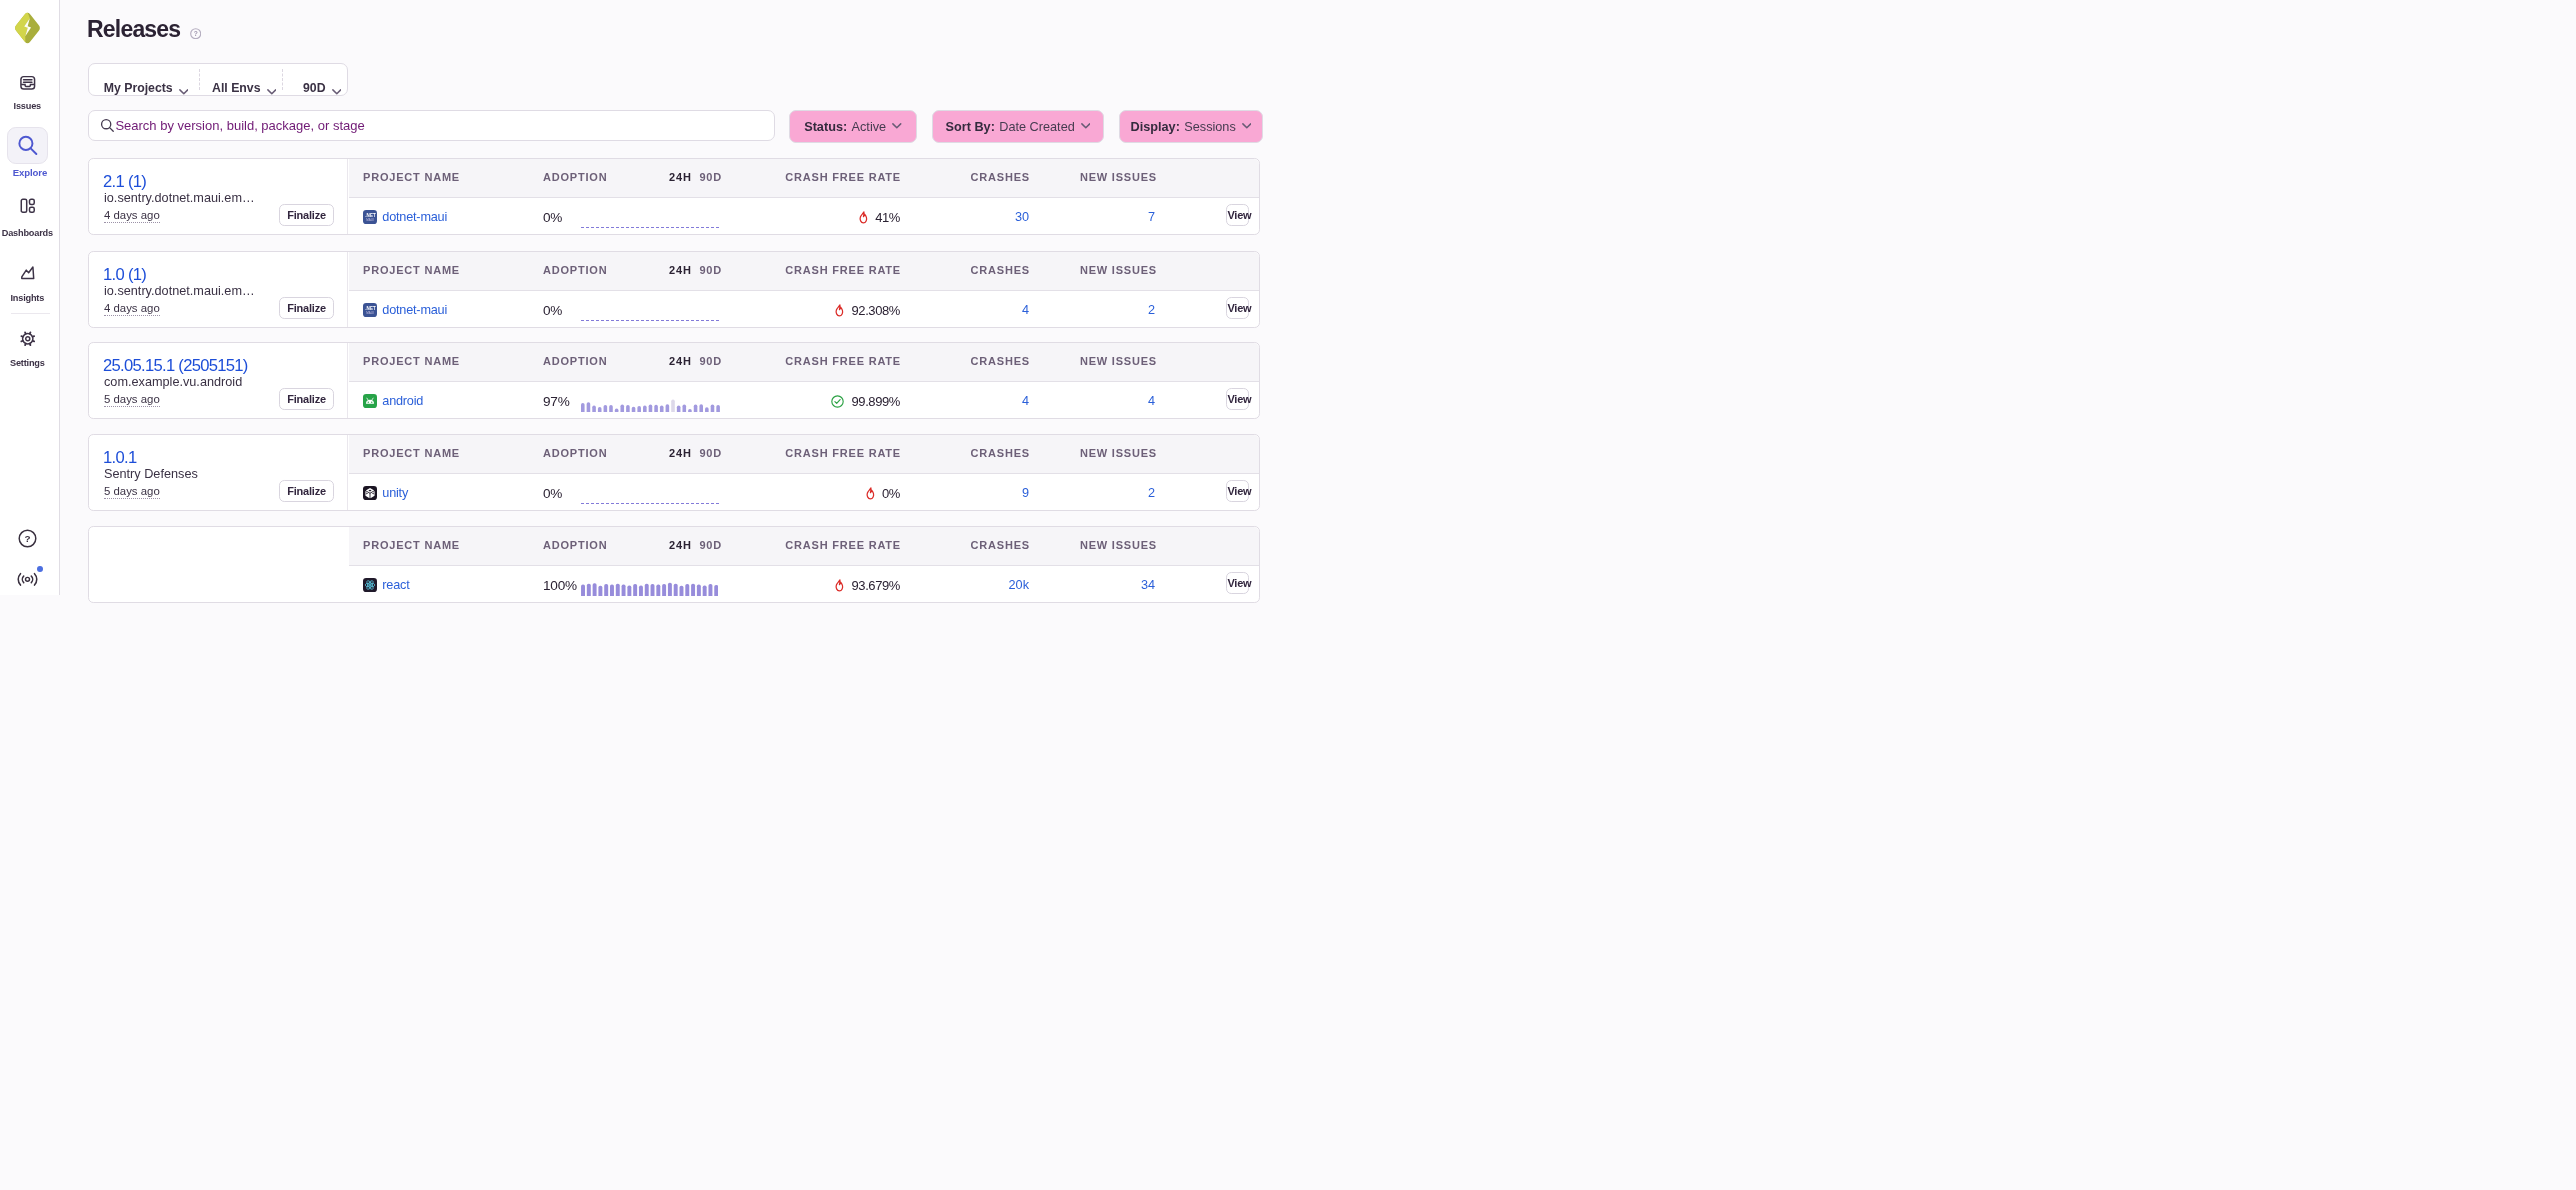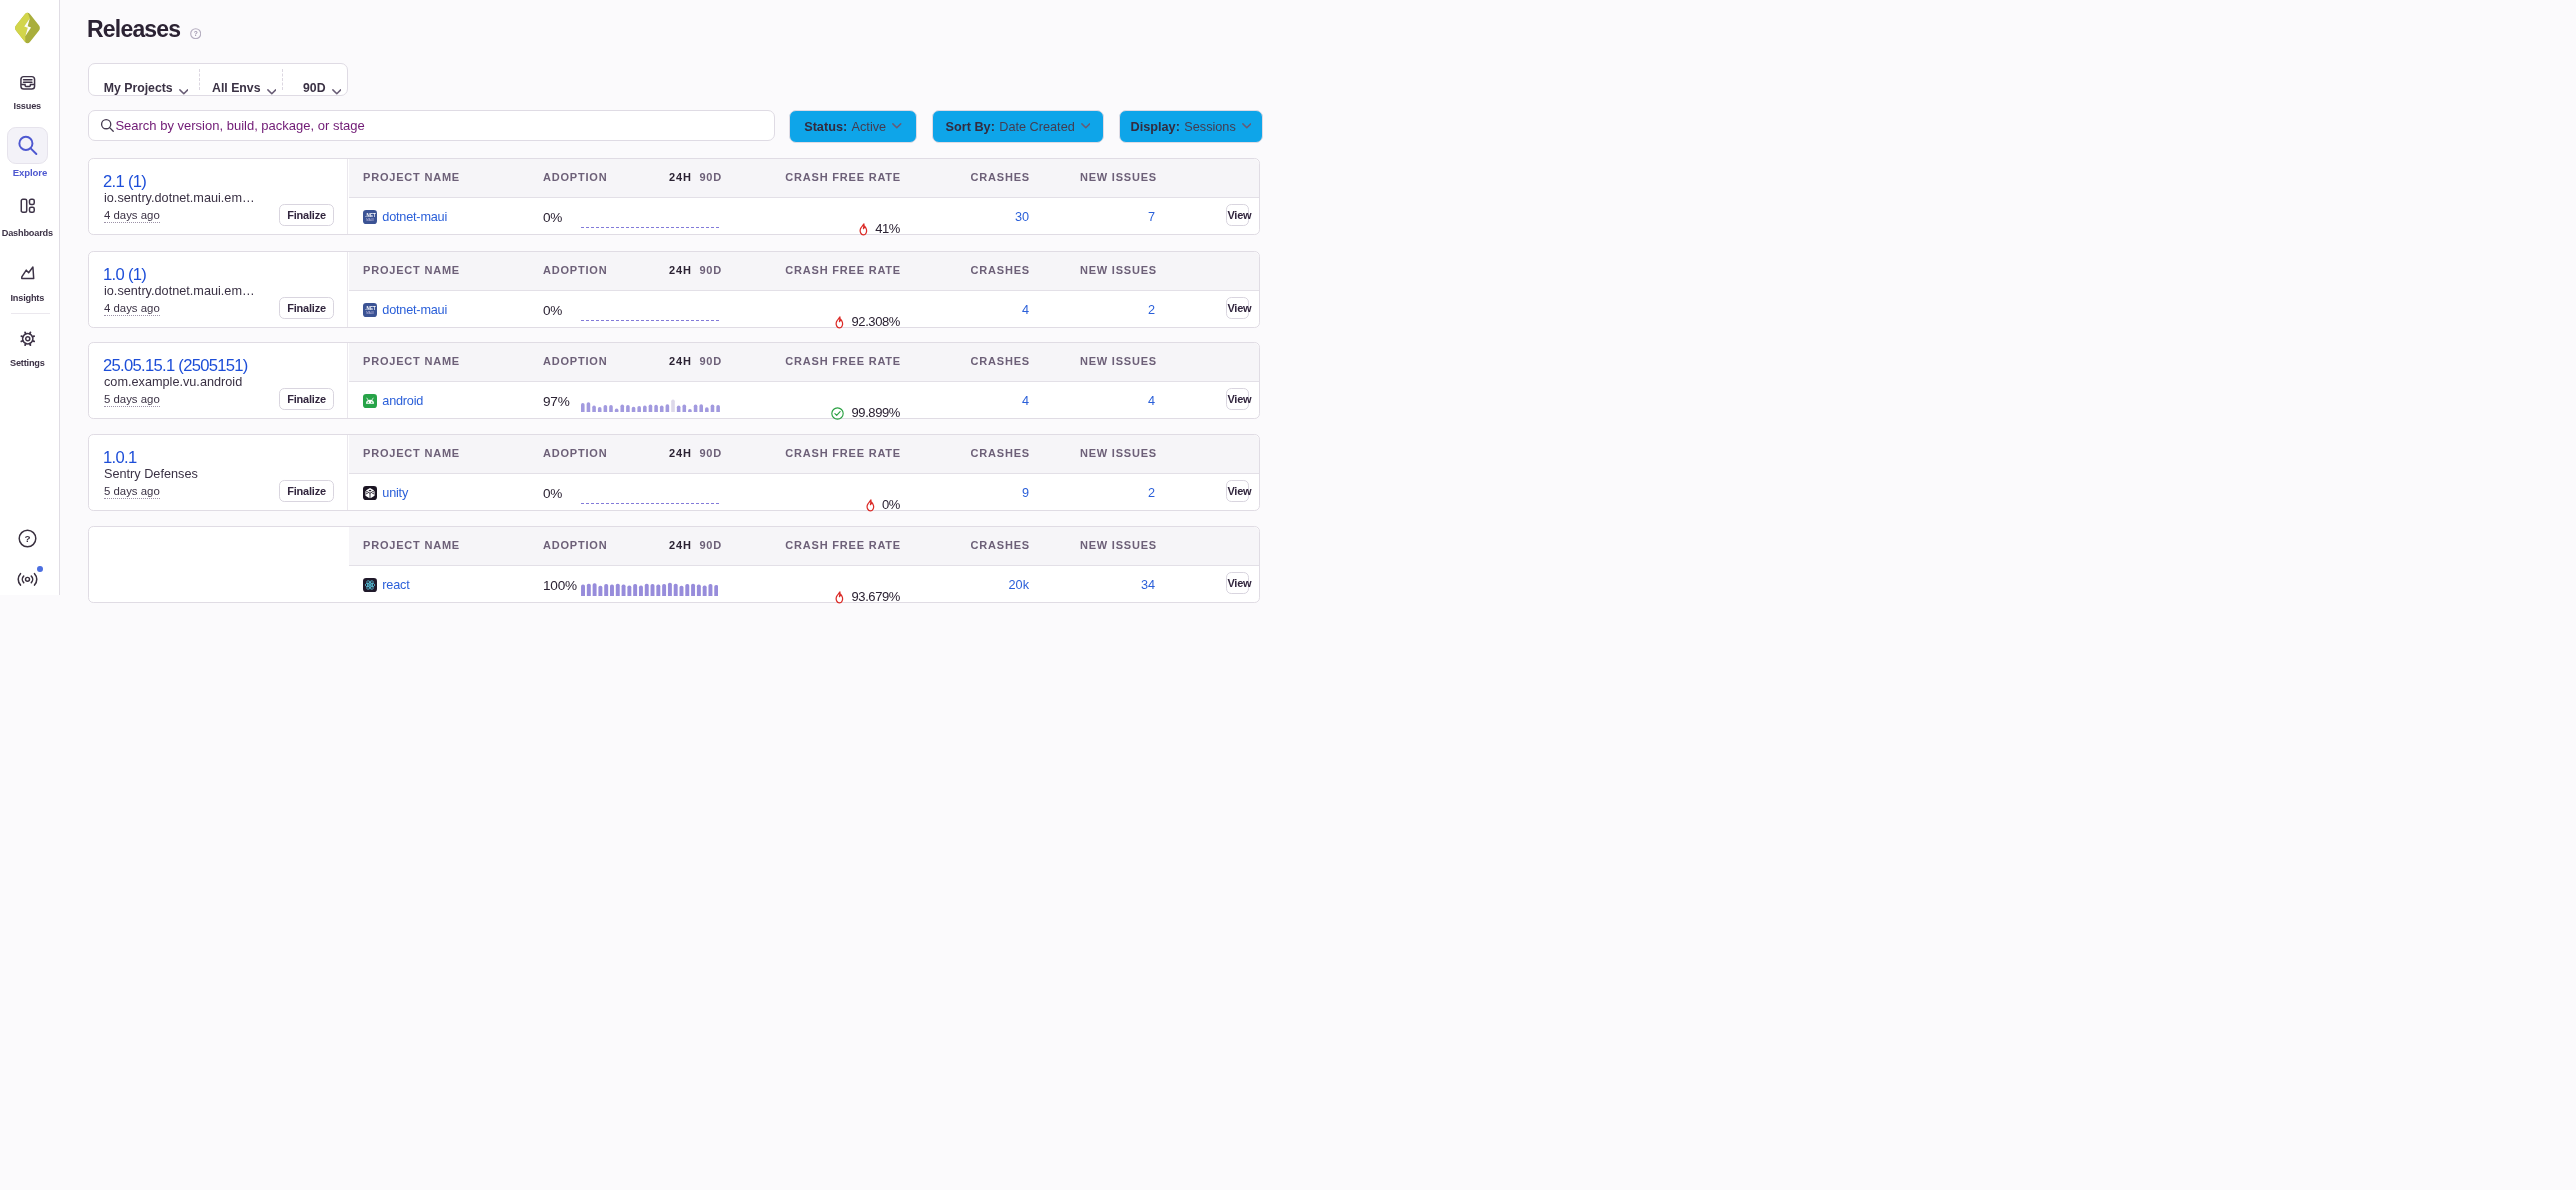--- a/index.html
+++ b/index.html
@@ -23,21 +23,21 @@
 h1 { position:absolute; left:87px; top:15.5px; font-size:23px; color:#2B2233; letter-spacing:-0.8px; }
 #h1help { position:absolute; left:190px; top:26px; }
 
 .fbar { position:absolute; left:88px; top:63px; width:260px; height:33px; background:#fff; border:0.9px solid #DFDBE4; border-radius:7px; }
 .fbar .fdiv { position:absolute; top:5.3px; bottom:5.3px; border-left:0.9px dashed #DCD7E1; }
 .fbar .fitem { position:absolute; top:0; height:100%; display:flex; align-items:flex-end; font-size:12.3px; font-weight:bold; color:#3A3144; }
 .chev { margin-left:6.1px; }
 
 .search { position:absolute; left:88px; top:110px; width:687px; height:31px; background:#fff; border:0.9px solid #DFDBE4; border-radius:7px; display:flex; align-items:center; padding-left:11.4px; }
 .search .ph { font-size:13px; color:#701a75; }
-.fsel { position:absolute; top:110px; height:33px; background:#0ea5e9; border:0.9px solid #DFDBE4; border-radius:7px; display:flex; align-items:center; justify-content:center; font-size:12.7px; color:#453C50; }
+.fsel { position:absolute; top:110px; height:33px; background:#f9a8d4; border:0.9px solid #DFDBE4; border-radius:7px; display:flex; align-items:center; justify-content:center; font-size:12.7px; color:#453C50; }
 .fsel b { color:#342B3E; margin-right:4.4px; }
 #f-status { left:789px; width:128px; }
 #f-sort { left:932px; width:172px;justify-content:center; }
 #f-disp { left:1119px; width:144px; }
 
 .card { position:absolute; left:88px; width:1172px; height:77px; background:#fff; border:0.9px solid #E0DCE4; border-radius:5.3px; }
 .lpanel { position:absolute; left:0; top:0; width:259px; height:100%; border-right:0.9px solid #EAE7ED; border-radius:5.3px 0 0 5.3px; }
 .ver { position:absolute; left:14px; top:14.5px; font-size:16.6px; line-height:16.6px; letter-spacing:-0.7px; color:#1d4ed8; }
 .pkg { position:absolute; left:15px; top:33px; font-size:12.7px; line-height:12.7px; color:#3A3144; }
 .date { position:absolute; left:15px; top:51px; font-size:11.4px; line-height:11.4px; color:#3A3144; }
@@ -58,21 +58,21 @@
 .trow { position:absolute; left:260px; top:39px; right:0; bottom:0; }
 .cell { position:absolute; top:0; height:38px; display:flex; align-items:center; }
 .picon { display:inline-block; width:14px; height:14px; border-radius:3.1px; margin-right:5.7px; vertical-align:middle; }
 .picon svg { display:block; }
 .plink { font-size:12.7px; letter-spacing:-0.2px; color:#2A5FD9; }
 .adopt { position:absolute; top:13px; font-size:13.6px; line-height:13.6px; color:#2B2233; letter-spacing:-0.2px; }
 .chartcell { position:absolute; left:232px; top:0; width:139px; height:38px; }
 .dashline { position:absolute; left:0; right:0.9px; top:29px; border-top:1.3px dashed #837BD9; }
 .barwrap { position:absolute; left:0; bottom:7.7px; height:0; }
 .barwrap svg { position:absolute; left:0; bottom:0; }
-.hrr { justify-content:flex-end;align-items:flex-end; }
+.hrr { justify-content:flex-end; }
 .hrr .cv { font-size:13px; letter-spacing:-0.4px; color:#2B2233; margin-left:7px; }
 
 .num { position:absolute; top:13px; font-size:12.7px; line-height:12.7px; color:#2A5FD9; text-align:right; }
 .view { position:absolute; right:9.6px; top:5.7px; width:23px; height:22px; }
 a { text-decoration:none; }
 </style></head>
 <body>
 <div id="side">
   <div class="logo"><svg width="27" height="32" viewBox="0 0 31 37">
 <defs>

